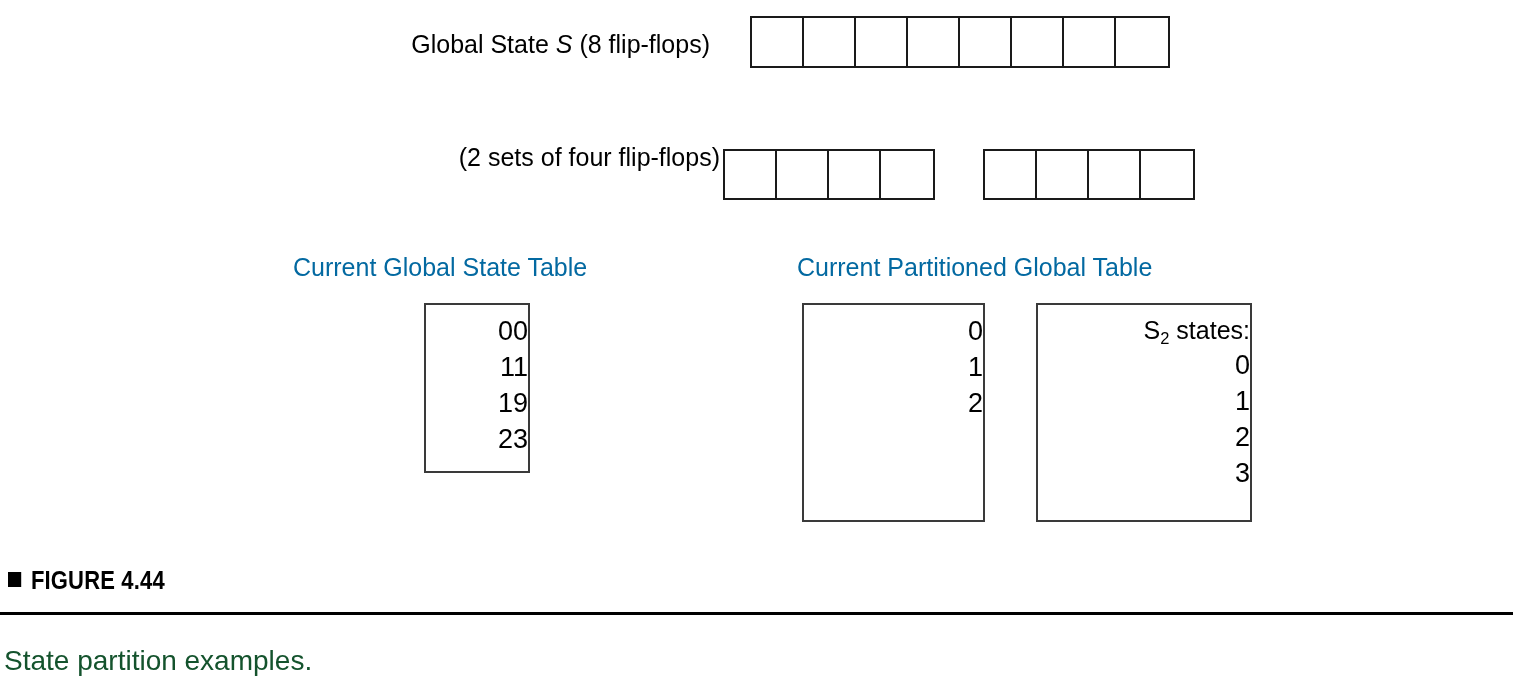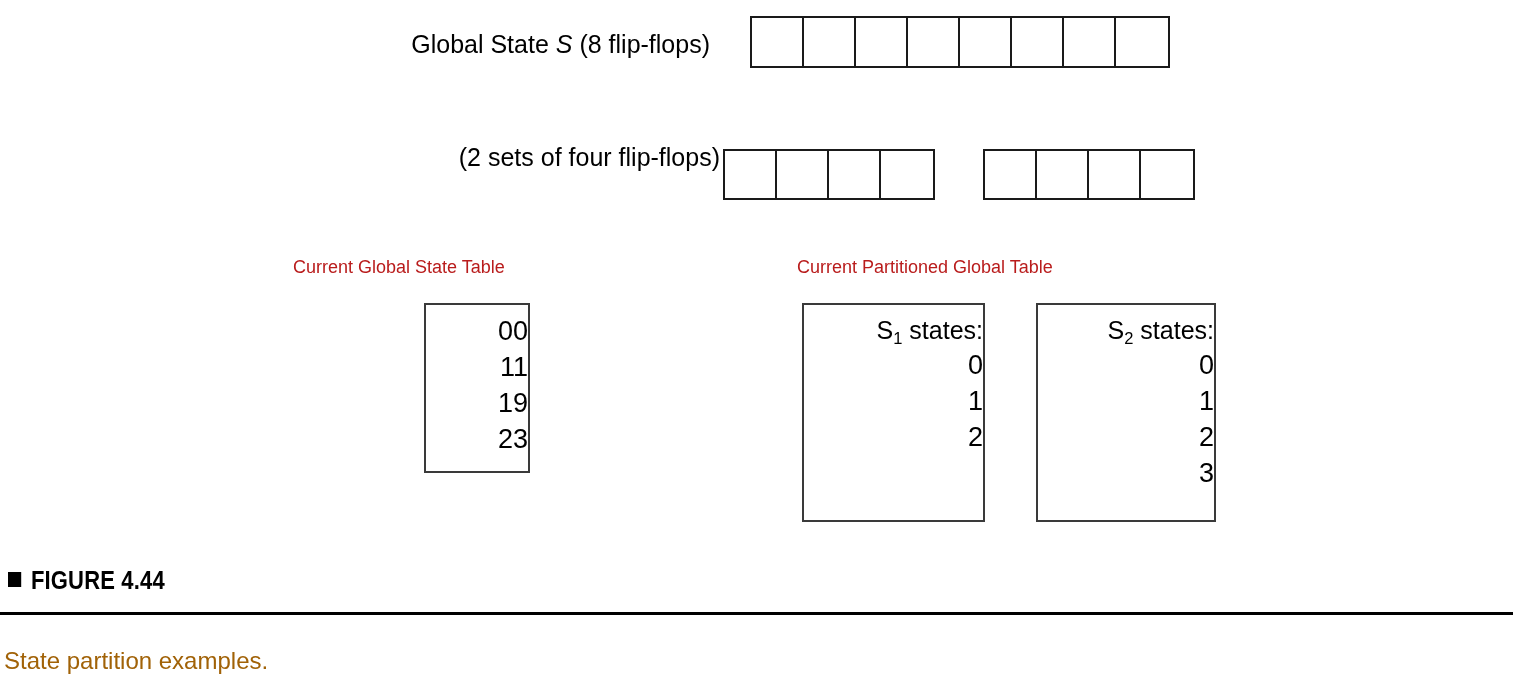--- a/index.html
+++ b/index.html
@@ -44,24 +44,24 @@
   }
   .register .cell {
     border-right: 2px solid #1a1a1a;
     box-sizing: border-box;
     background: #ffffff;
   }
   .register .cell:last-child { border-right: none; }
 
   
   .section-header {
-    font-size: 18px;
+    font-size: 25px;
     line-height: 30px;
     white-space: nowrap;
-    color: #b91c1c;
+    color: #0369a1;
   }
 
   
   .state-box {
     border: 2px solid #3a3a3a;
     background: #ffffff;
     box-sizing: border-box;
     text-align: right;
     font-size: 27px;
     line-height: 36px;
@@ -94,24 +94,24 @@
     height: 15px;
     background: #000;
     margin-right: 11px;
     vertical-align: 2px;
   }
   .fig-rule {
     background: #000;
     height: 3px;
   }
   .fig-caption {
-    font-size: 24px;
+    font-size: 28px;
     line-height: 32px;
     white-space: nowrap;
-    color: #a16207;
+    color: #14532d;
   }
 </style>
 </head>
 <body>
 
 <div class="abs row-label" style="left:0; top:28px; width:690px;">
   <span>Global State </span><span class="ital">S</span><span> (8 flip-flops)</span>
 </div>
 
 <div class="abs register" style="left:750px; top:16px; height:48px;">
@@ -148,29 +148,26 @@
 <div class="abs section-header" style="left:797px; top:252px;">Current Partitioned Global Table</div>
 
 <div class="abs state-box" style="left:424px; top:303px; width:106px; height:170px;">
   <div class="entry">00</div>
   <div class="entry">11</div>
   <div class="entry">19</div>
   <div class="entry">23</div>
 </div>
 
 <div class="abs state-box" style="left:802px; top:303px; width:183px; height:219px;">
-  <div class="caption-line">
-    <span class="ital">S</span><sub>1</sub><span> states:</span>
-  </div>
   <div class="entry">0</div>
   <div class="entry">1</div>
   <div class="entry">2</div>
 </div>
 
-<div class="abs state-box" style="left:1036px; top:303px; width:180px; height:219px;">
+<div class="abs state-box" style="left:1036px; top:303px; width:216px; height:219px;">
   <div class="caption-line">
     <span class="ital">S</span><sub>2</sub><span> states:</span>
   </div>
   <div class="entry">0</div>
   <div class="entry">1</div>
   <div class="entry">2</div>
   <div class="entry">3</div>
 </div>
 
 <div class="abs fig-title" style="left:8px; top:566px;">

